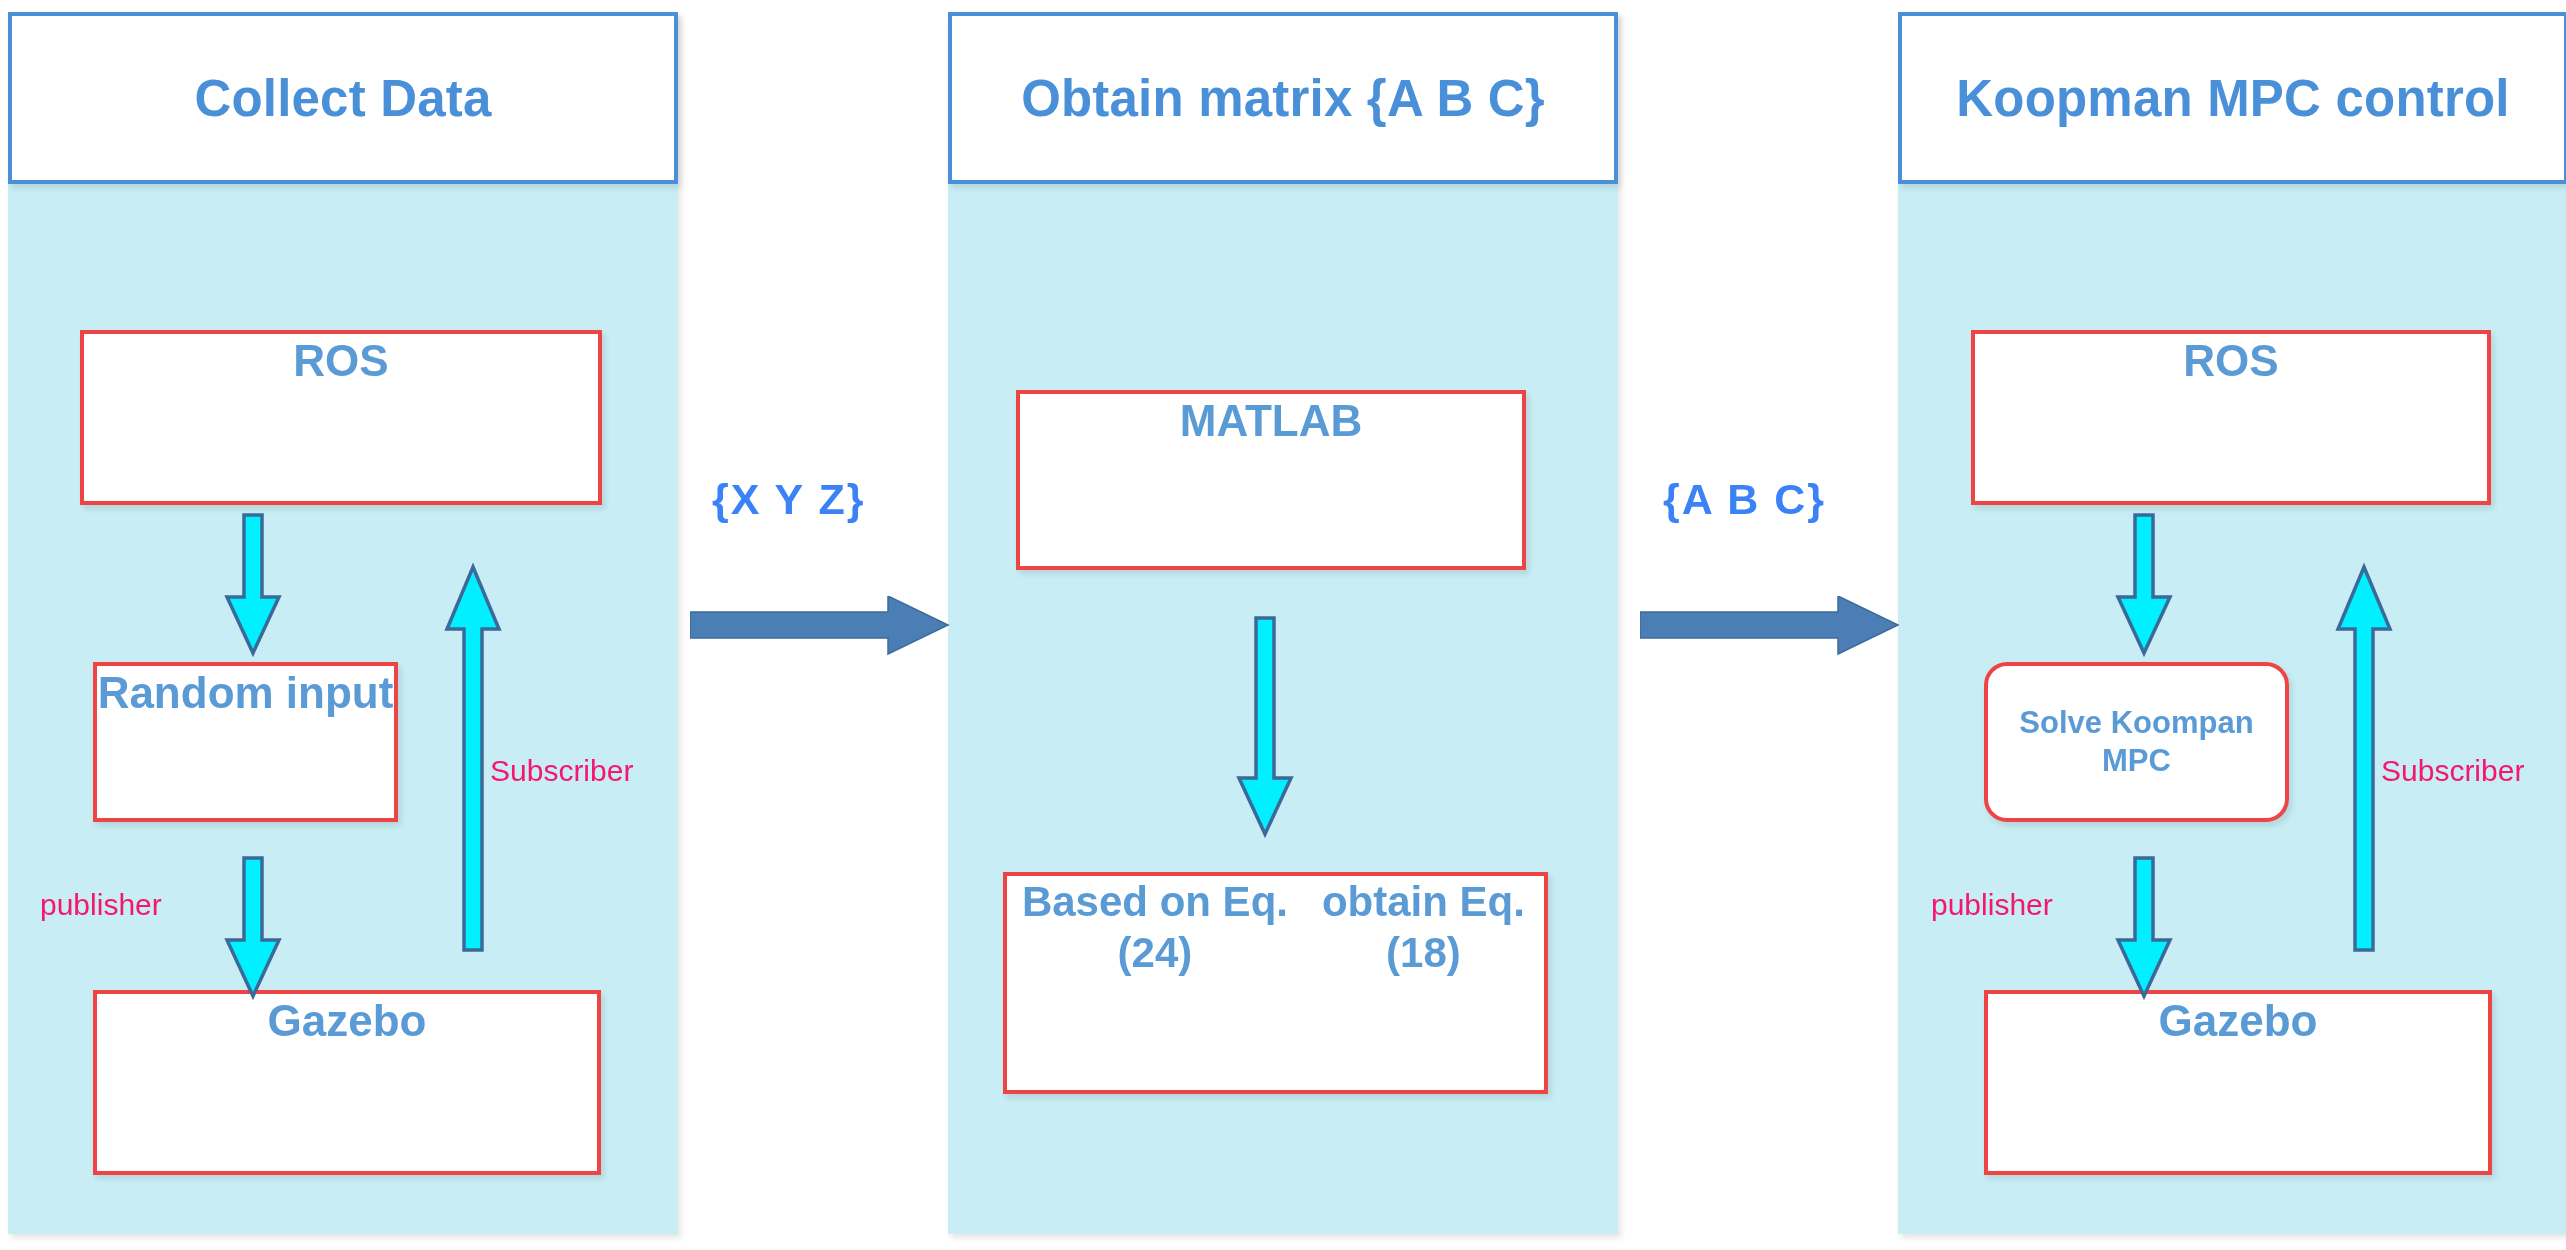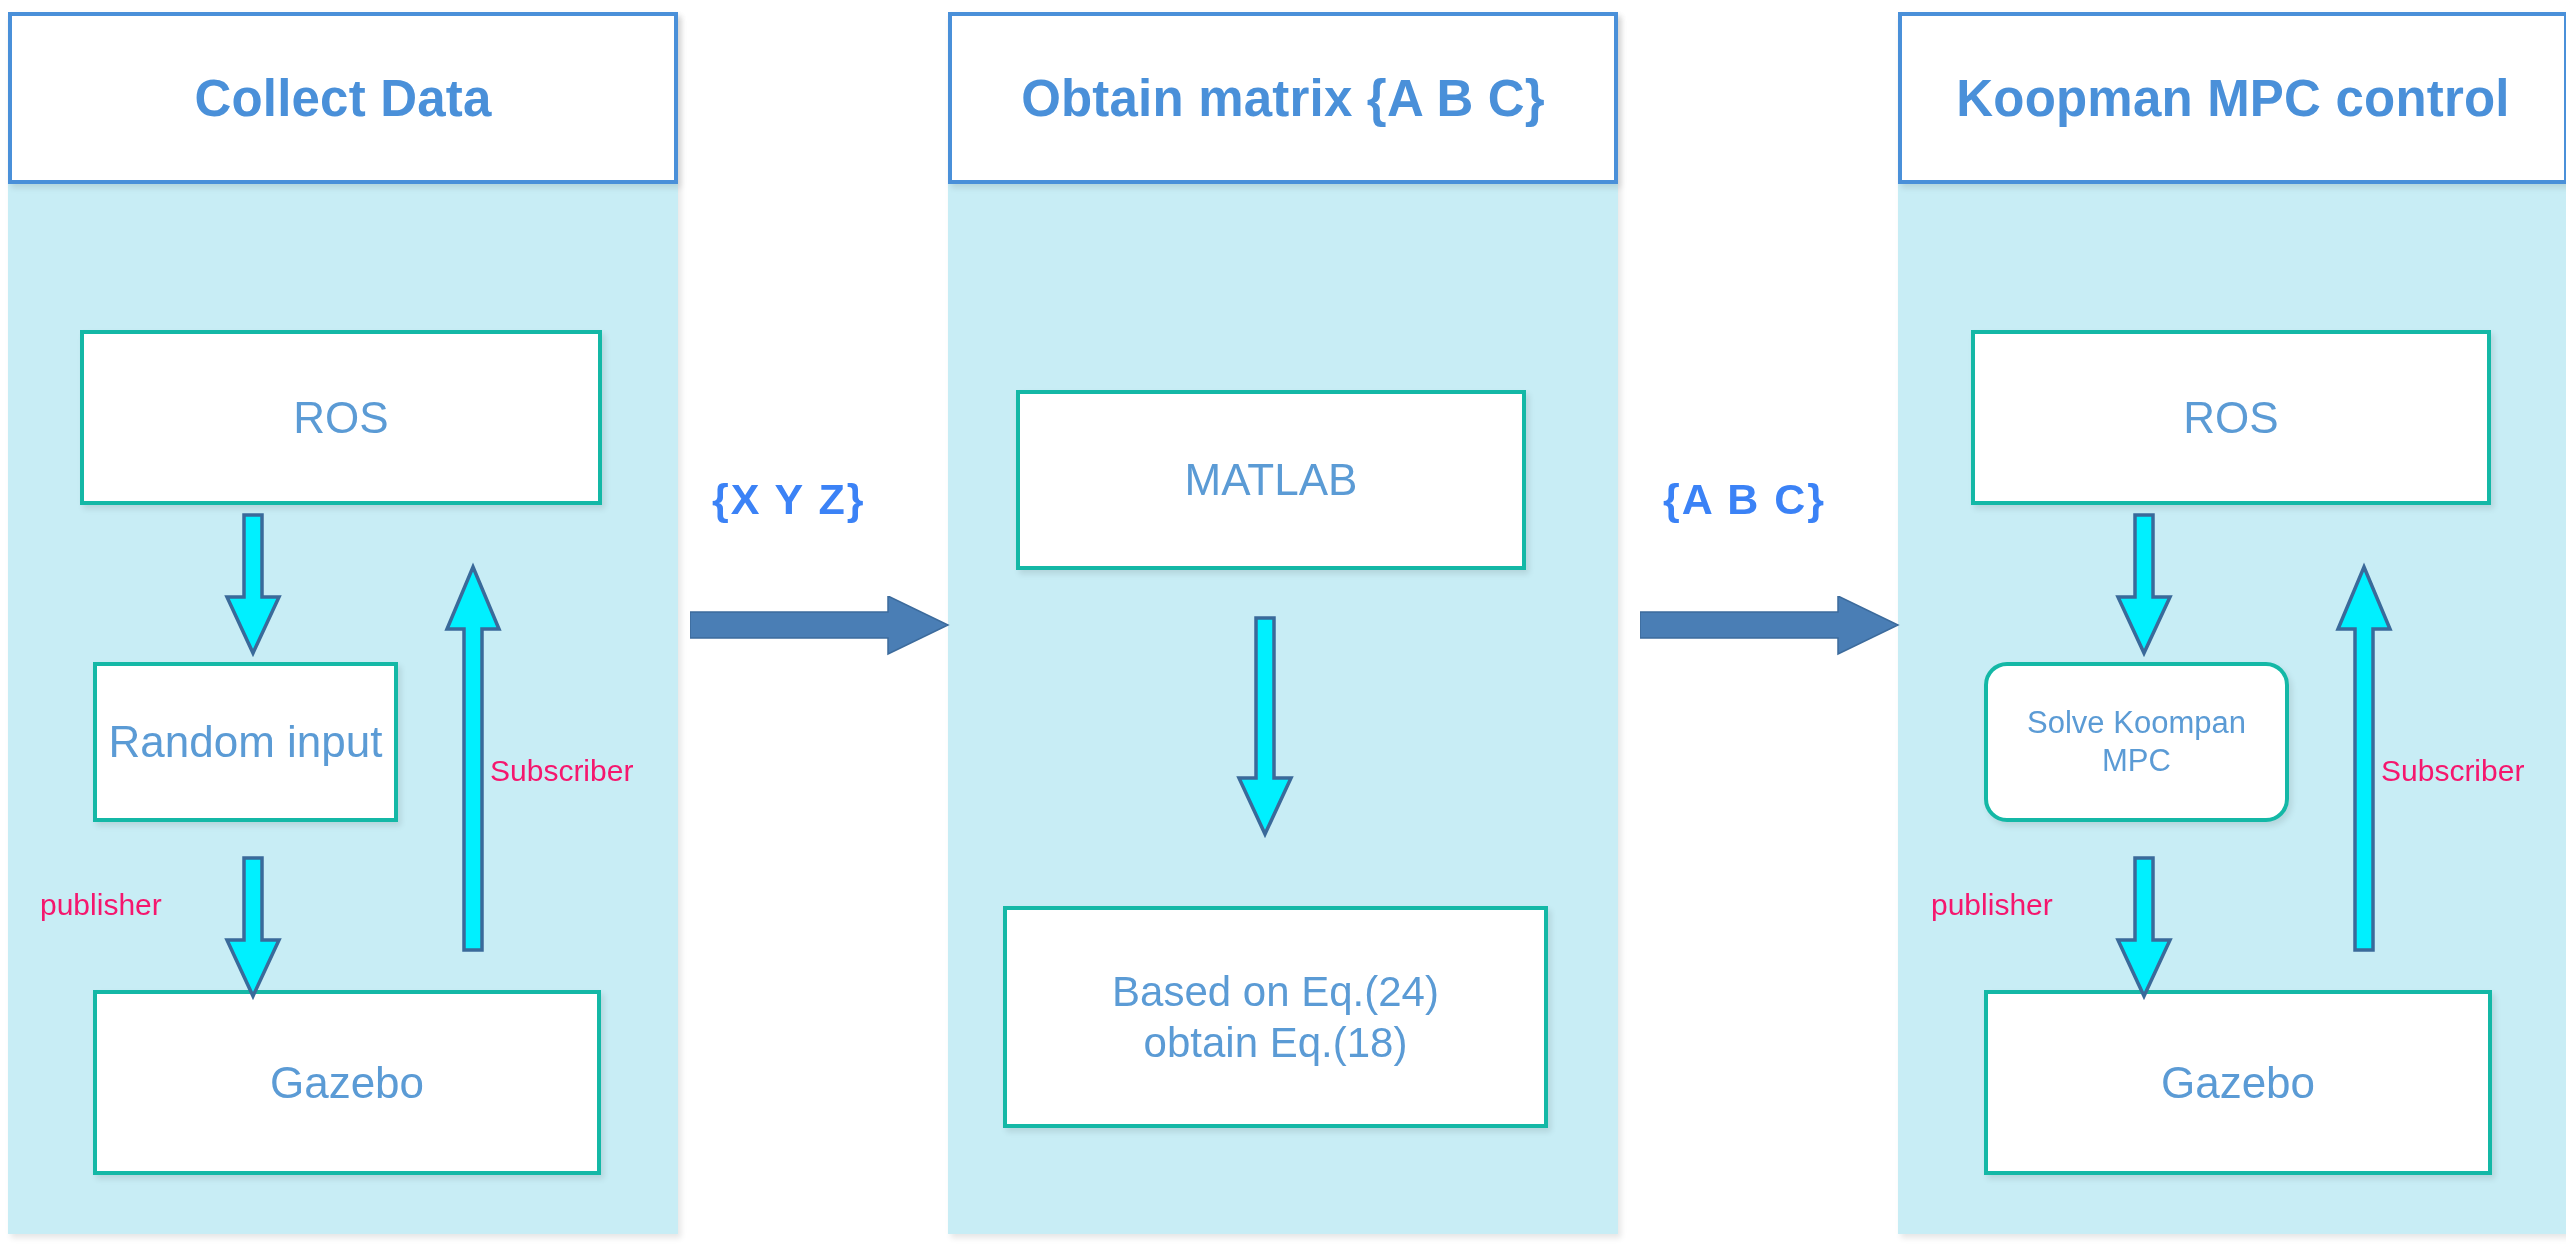--- a/index.html
+++ b/index.html
@@ -16,23 +16,23 @@
                  background:#ffffff;border:4px solid #4a90d9;box-sizing:border-box;
                  display:flex;align-items:center;justify-content:center;
                  box-shadow:3px 4px 6px rgba(0,0,0,.10);z-index:3;}
   .phase .header span{color:#4a90d9;font-size:51px;font-weight:bold;letter-spacing:.2px;}
 
   #phase-collect{left:8px;}
   #phase-matrix {left:948px;}
   #phase-mpc    {left:1898px;}
 
   
-  .node{position:absolute;background:#ffffff;border:4px solid #14b8a6;
-        box-sizing:border-box;display:flex;align-items:center;justify-content:center;
-        text-align:center;color:#5b9bd5;font-weight:normal;line-height:1.22;
+  .node{position:absolute;background:#ffffff;border:4px solid #ef4444;
+        box-sizing:border-box;display:flex;justify-content:center;
+        text-align:center;color:#5b9bd5;font-weight:bold;line-height:1.22;
         box-shadow:3px 4px 6px rgba(0,0,0,.10);z-index:2;}
 
   
   .vArrow{position:absolute;z-index:4;}
   .vArrow svg{display:block;overflow:visible;}
 
   
   .connector{position:absolute;z-index:5;}
   .connector svg{display:block;}
 
@@ -107,21 +107,21 @@
     <div class="node" style="left:68px;top:378px;width:510px;height:180px;font-size:44px;">
       <span>MATLAB</span>
     </div>
 
     <div class="vArrow" style="left:287px;top:606px;">
       <svg width="60" height="218" viewBox="0 0 60 218">
         <polygon points="21,0 39,0 39,160 56,160 30,216 4,160 21,160" fill="#00f0ff" stroke="#3a6a9a" stroke-width="3.5" stroke-linejoin="miter"></polygon>
       </svg>
     </div>
 
-    <div class="node" style="left:55px;top:860px;width:545px;height:222px;font-size:42px;flex-direction:column;margin-top:34px;">
+    <div class="node" style="left:55px;top:860px;width:545px;height:222px;font-size:42px;flex-direction:row;">
       <span>Based on Eq.(24)</span>
       <span>obtain Eq.(18)</span>
     </div>
   </div>
 
   <div class="flowLabel" style="left:1663px;top:475px;">{A B C}</div>
 
   <div class="connector" style="left:1640px;top:596px;">
     <svg width="260" height="60" viewBox="0 0 260 60">
       <polygon points="0,16 198,16 198,0 258,29 198,58 198,42 0,42" fill="#4a7eb5" stroke="#3c6b9c" stroke-width="1.5" stroke-linejoin="miter"></polygon>

